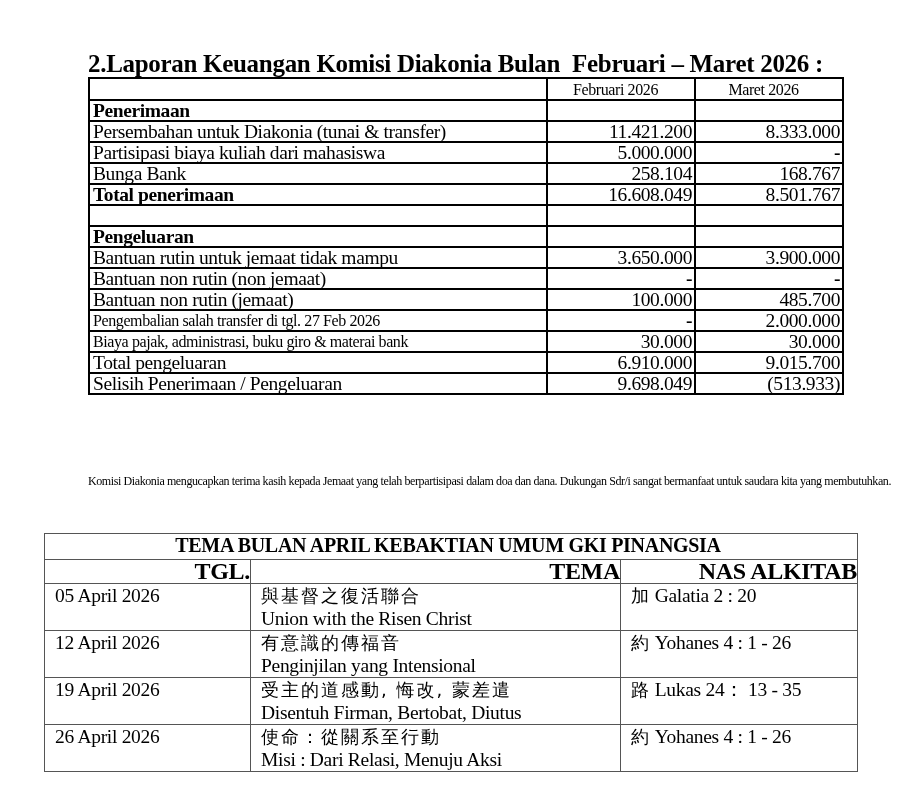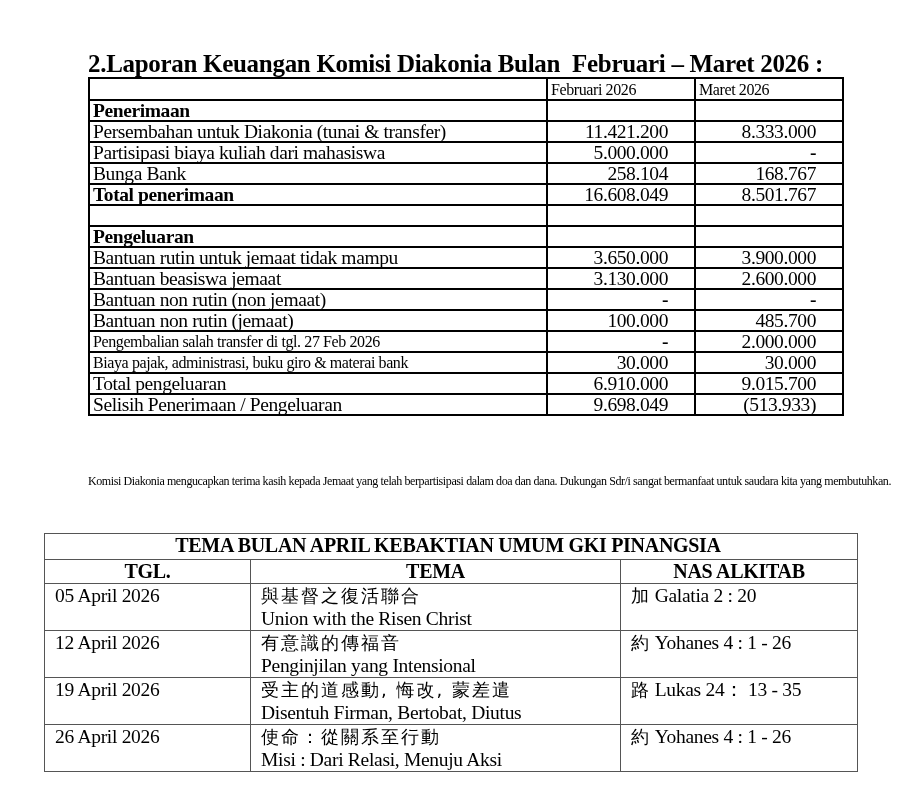--- a/index.html
+++ b/index.html
@@ -9,38 +9,38 @@
   .report-title { position: absolute; left: 88px; top: 52px; font-size: 25px; font-weight: bold;
                   letter-spacing: -0.3px; white-space: pre; line-height: 24px; }
 
   table.fin { position: absolute; left: 88px; top: 77px; border-collapse: collapse;
               table-layout: fixed; width: 754px; }
   table.fin td { border: 2px solid #000; padding: 0 3px; height: 19px; line-height: 19px;
                  font-size: 19.5px; white-space: nowrap; overflow: hidden; letter-spacing: -0.4px; }
   table.fin col.c1 { width: 458px; }
   table.fin col.c2 { width: 148px; }
   table.fin col.c3 { width: 148px; }
-  table.fin td.num { text-align: right; padding-right: 26px; }
-  table.fin td.hdr { font-size: 16px; text-align: left; padding-right: 14px; height: 20px; }
+  table.fin td.num { text-align: right; padding-right: 2px; }
+  table.fin td.hdr { font-size: 16px; text-align: center; padding-right: 14px; height: 20px; }
   table.fin td.bold { font-weight: bold; }
   table.fin td.small { font-size: 16px; }
   table.fin td.dash { font-weight: bold; }
 
   .note { position: absolute; left: 88px; top: 468px; width: 804px; font-size: 12px;
           line-height: 26px; text-align: justify; letter-spacing: -0.4px; }
 
   table.tema { position: absolute; left: 44px; top: 533px; border-collapse: collapse;
                table-layout: fixed; width: 813px; }
   table.tema td { border: 1.5px solid #555; vertical-align: top; font-size: 19.5px;
                   padding: 0 16px 0 10px; line-height: 23px; letter-spacing: -0.3px; }
   table.tema col.t1 { width: 206px; }
   table.tema col.t2 { width: 370px; }
   table.tema col.t3 { width: 237px; }
   table.tema td.title { font-weight: bold; text-align: center; height: 25px; font-size: 20px; }
-  table.tema td.colhdr { font-weight: bold; text-align: center; height: 22px; font-size: 20px; padding: 0; }
+  table.tema td.colhdr { font-weight: bold; text-align: right; height: 22px; font-size: 24px; padding: 0; }
   table.tema tr.row td { height: 45px; }
   .zh { font-family: "DejaVu Sans", sans-serif; font-size: 18px; letter-spacing: 2px; display: block; }
   .en { display: block; }
   .nas-zh { font-family: "DejaVu Sans", sans-serif; font-size: 18px; margin-right: 6px; }
 </style>
 </head>
 <body>
 
 <div class="report-title">2.Laporan Keuangan Komisi Diakonia Bulan  Februari – Maret 2026 :</div>
 
@@ -88,25 +88,20 @@
   </tr>
   <tr>
     <td class="bold">Pengeluaran</td>
     <td></td>
     <td></td>
   </tr>
   <tr>
     <td>Bantuan rutin untuk jemaat tidak mampu</td>
     <td class="num">3.650.000</td>
     <td class="num">3.900.000</td>
-  </tr>
-  <tr>
-    <td>Bantuan beasiswa jemaat</td>
-    <td class="num">3.130.000</td>
-    <td class="num">2.600.000</td>
   </tr>
   <tr>
     <td>Bantuan non rutin (non jemaat)</td>
     <td class="num dash">-</td>
     <td class="num dash">-</td>
   </tr>
   <tr>
     <td>Bantuan non rutin (jemaat)</td>
     <td class="num">100.000</td>
     <td class="num">485.700</td>

